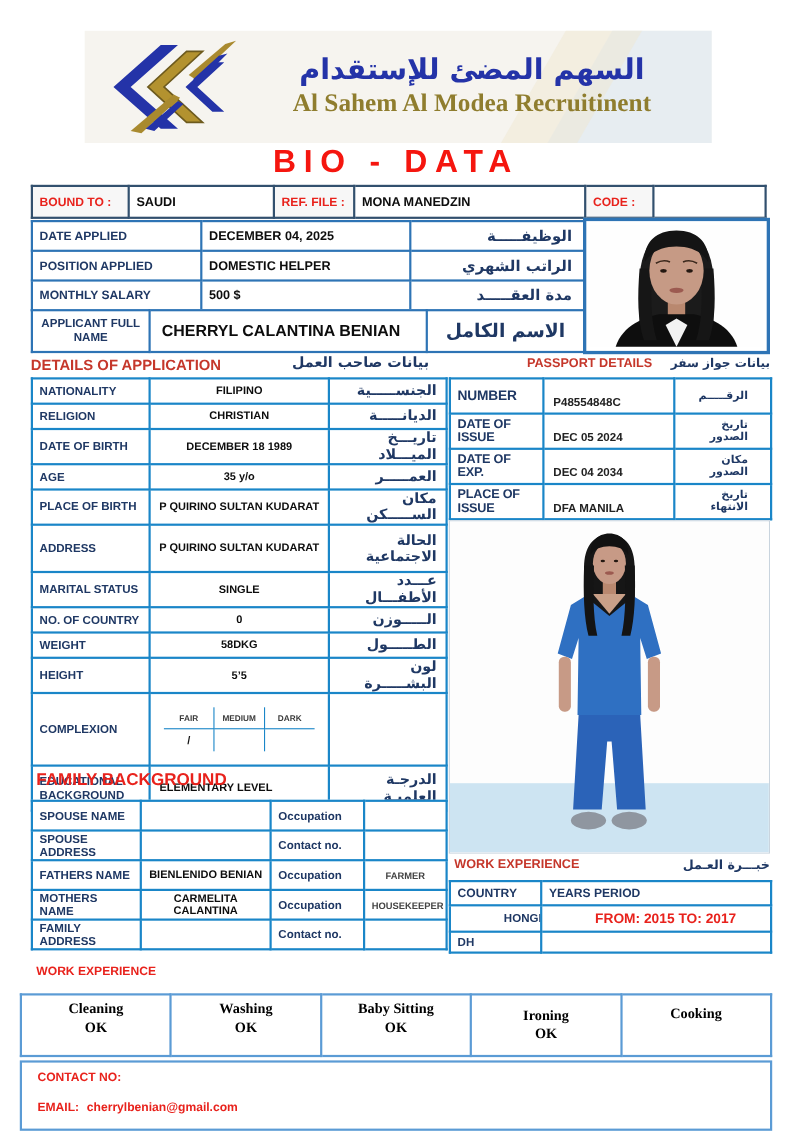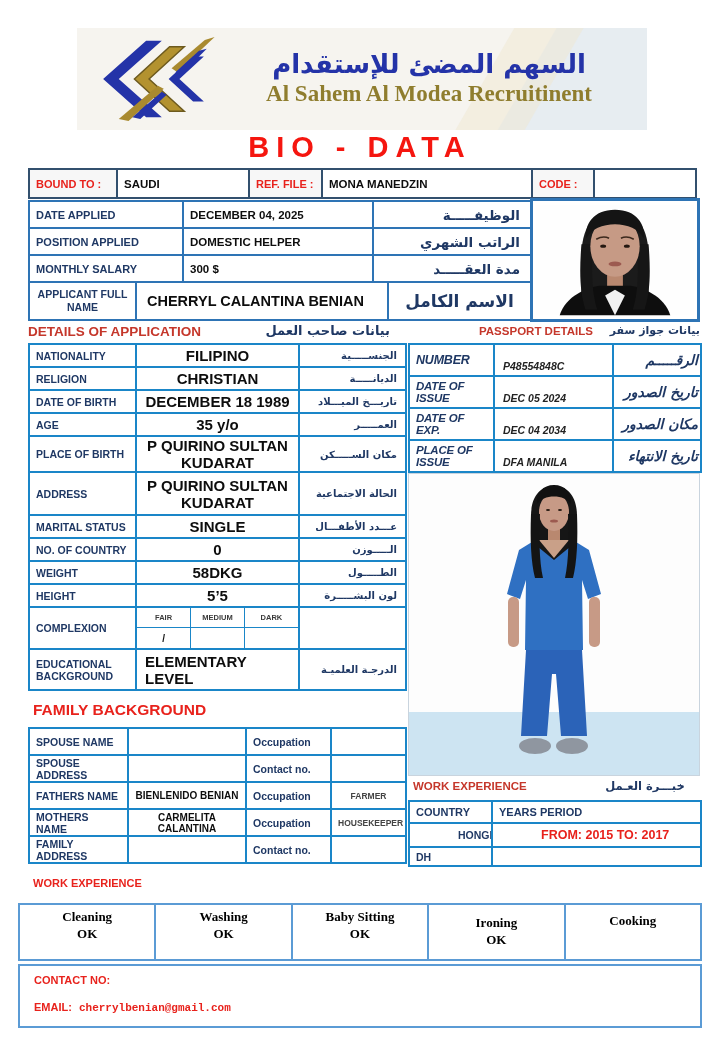--- a/index.html
+++ b/index.html
@@ -57,47 +57,47 @@
   .sec-red { color:#c5372b; }
   .sec-ar { font-family:"DejaVu Sans", sans-serif; direction:rtl; color:#1f3864; }
 
   
   .details { left:28px; top:343px; width:377px; }
   .details td { border-color:#1a86c8; }
   .details tr.h25 td { height:21px; }
   .details tr.h45 td { height:41px; }
   .details tr.h43 td { height:39px; }
   .details .lbl { font-size:10.5px; }
-  .details .val { font-size:15px; text-align:center; }
-  .details .ar { font-size:10px; padding-right:8px; }
+  .details .val { font-size:10px; text-align:center; }
+  .details .ar { font-size:13px; padding-right:8px; }
   .val-left { text-align:left !important; padding-left:8px !important; }
-  td.p0 { padding:0 !important; }
+  td.p0 { padding:12px !important; }
   table.sub { border-collapse:collapse; table-layout:fixed; width:100%; height:100%; }
   .sub td { border:1px solid #1a86c8; text-align:center; }
   .sub tr:first-child td { border-top:none; height:19px; font-size:7.5px; font-weight:bold; color:#3a3a3a; }
   .sub tr:last-child td { border-bottom:none; height:20px; font-size:10px; font-weight:bold; color:#111; }
   .sub td:first-child { border-left:none; }
   .sub td:last-child { border-right:none; }
 
   
   .fam-title { position:absolute; left:33px; top:701px; color:#e8221c; font-weight:bold; font-size:15.5px; }
   .family { left:28px; top:727px; width:377px; }
   .family td { border-color:#1a86c8; height:25px; }
   .family .flab { color:#1f3864; font-weight:bold; font-size:10.5px; }
   .family .fval { color:#0d0d0d; font-weight:bold; font-size:10px; text-align:center; }
   .family .fval2 { color:#444; font-weight:600; font-size:8.5px; text-align:center; }
   .workleft-title { position:absolute; left:33px; top:877px; color:#e8221c; font-weight:bold; font-size:11px; }
 
   
   .passport { left:408px; top:343px; width:292px; }
-  .passport td { border-color:#1a86c8; height:27px;font-style:italic; }
+  .passport td { border-color:#1a86c8; height:27px; }
   .passport .plab { color:#1f3864; font-weight:bold; font-size:11.5px; letter-spacing:-0.2px; }
   .passport .pval { color:#222; font-weight:bold; font-size:10.5px; text-align:left;
                     vertical-align:bottom; padding-bottom:3px; padding-left:8px; }
-  .passport .ar { font-size:14px; padding-right:2px; }
+  .passport .ar { font-size:10px; padding-right:20px; }
 
   
   .fullbody-box { position:absolute; left:408px; top:473px; width:292px; height:303px;
                   border:1px solid #c9d4de; background:#fff; box-sizing:border-box; }
   .fullbody-box svg { width:100%; height:100%; display:block; }
 
   
   .workexp { left:408px; top:800px; width:292px; }
   .workexp td { border-color:#1a86c8; }
   .workexp tr.wr1 td { height:20px; }
@@ -178,21 +178,21 @@
       <td class="val">DECEMBER 04, 2025</td>
       <td class="ar">الوظيفـــــة</td>
     </tr>
     <tr>
       <td class="lbl">POSITION APPLIED</td>
       <td class="val">DOMESTIC HELPER</td>
       <td class="ar">الراتب الشهري</td>
     </tr>
     <tr>
       <td class="lbl">MONTHLY SALARY</td>
-      <td class="val">300 $</td>
+      <td class="val">500 $</td>
       <td class="ar">مدة العقـــــد</td>
     </tr>
   </tbody>
     </table>
   <table class="tbl namerow">
     <colgroup>
         <col style="width:107px">
         <col style="width:252px">
         <col style="width:143px">
       </colgroup>
@@ -404,21 +404,21 @@
       <path d="M145,11 C134,11 127,19 128,30 C134,20 156,20 162,30 C163,19 156,11 145,11 Z" fill="#111111"></path>
       <path d="M122,40 C121,66 122,88 126,104 L134,104 C130,86 130,60 131,40 Z" fill="#141414"></path>
       <path d="M168,40 C169,66 168,88 164,104 L156,104 C160,86 160,60 159,40 Z" fill="#141414"></path>
       <ellipse cx="139" cy="36" rx="2" ry="1.1" fill="#241811"></ellipse>
       <ellipse cx="151" cy="36" rx="2" ry="1.1" fill="#241811"></ellipse>
       <ellipse cx="145" cy="47" rx="4" ry="1.6" fill="#9c5a50"></ellipse>
     </svg>
   </div>
 
   <div class="sec sec-red" style="left:413px; top:780px; font-size:11.5px;">WORK EXPERIENCE</div>
-  <div class="sec sec-ar" style="left:590px; top:779px; width:110px; text-align:center; font-size:11.5px;">خبـــرة العـمل</div>
+  <div class="sec sec-ar" style="left:590px; top:779px; width:110px; text-align:right; font-size:11.5px;">خبـــرة العـمل</div>
   <table class="tbl workexp">
     <colgroup>
         <col style="width:83px">
         <col style="width:209px">
       </colgroup>
     <tbody>
         <tr class="wr1">
       <td class="wh">COUNTRY</td>
       <td class="wh">YEARS PERIOD</td>
     </tr>
@@ -457,17 +457,17 @@
         <div class="skill-status"></div>
       </td>
     </tr>
   </tbody>
     </table>
 
   <div class="contact-box">
     <div class="contact-line">CONTACT NO:</div>
     <div class="contact-line">
       <span>EMAIL:</span>
-      <span style="margin-left:4px;font-family:Liberation Mono, monospace;">cherrylbenian@gmail.com</span>
+      <span style="margin-left:4px;">cherrylbenian@gmail.com</span>
     </div>
   </div>
 
 </div>
 
 </body></html>

